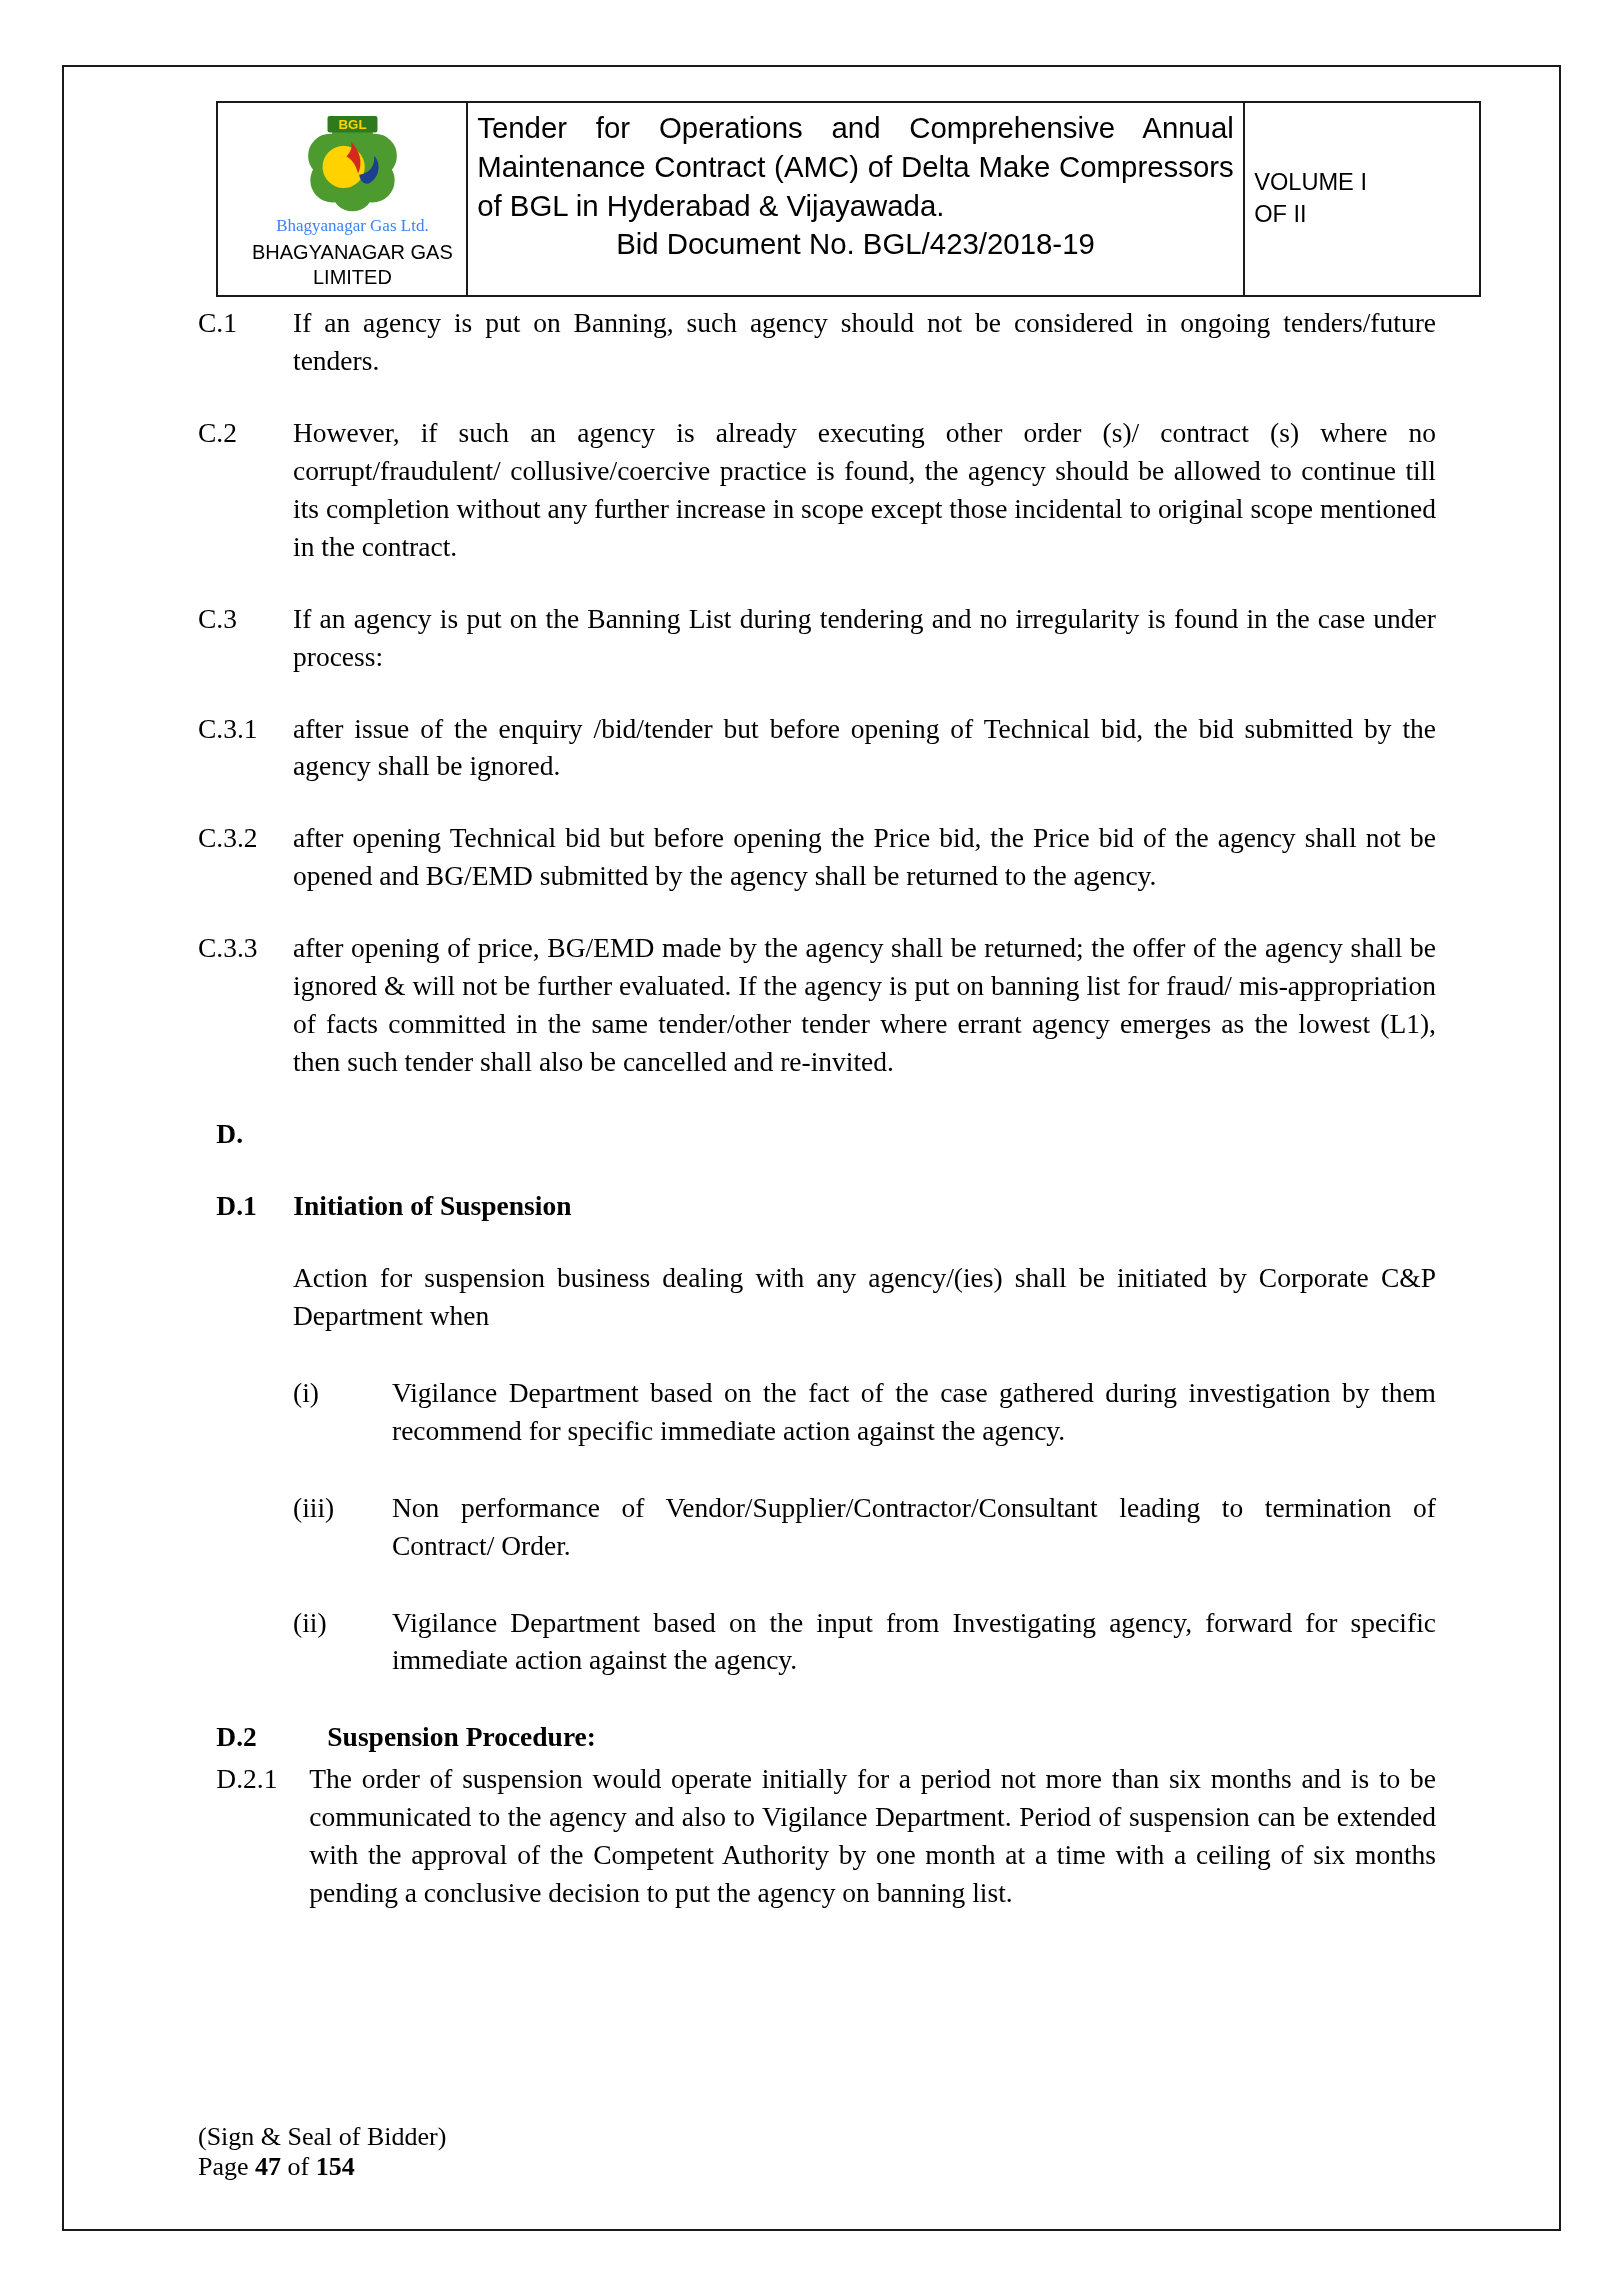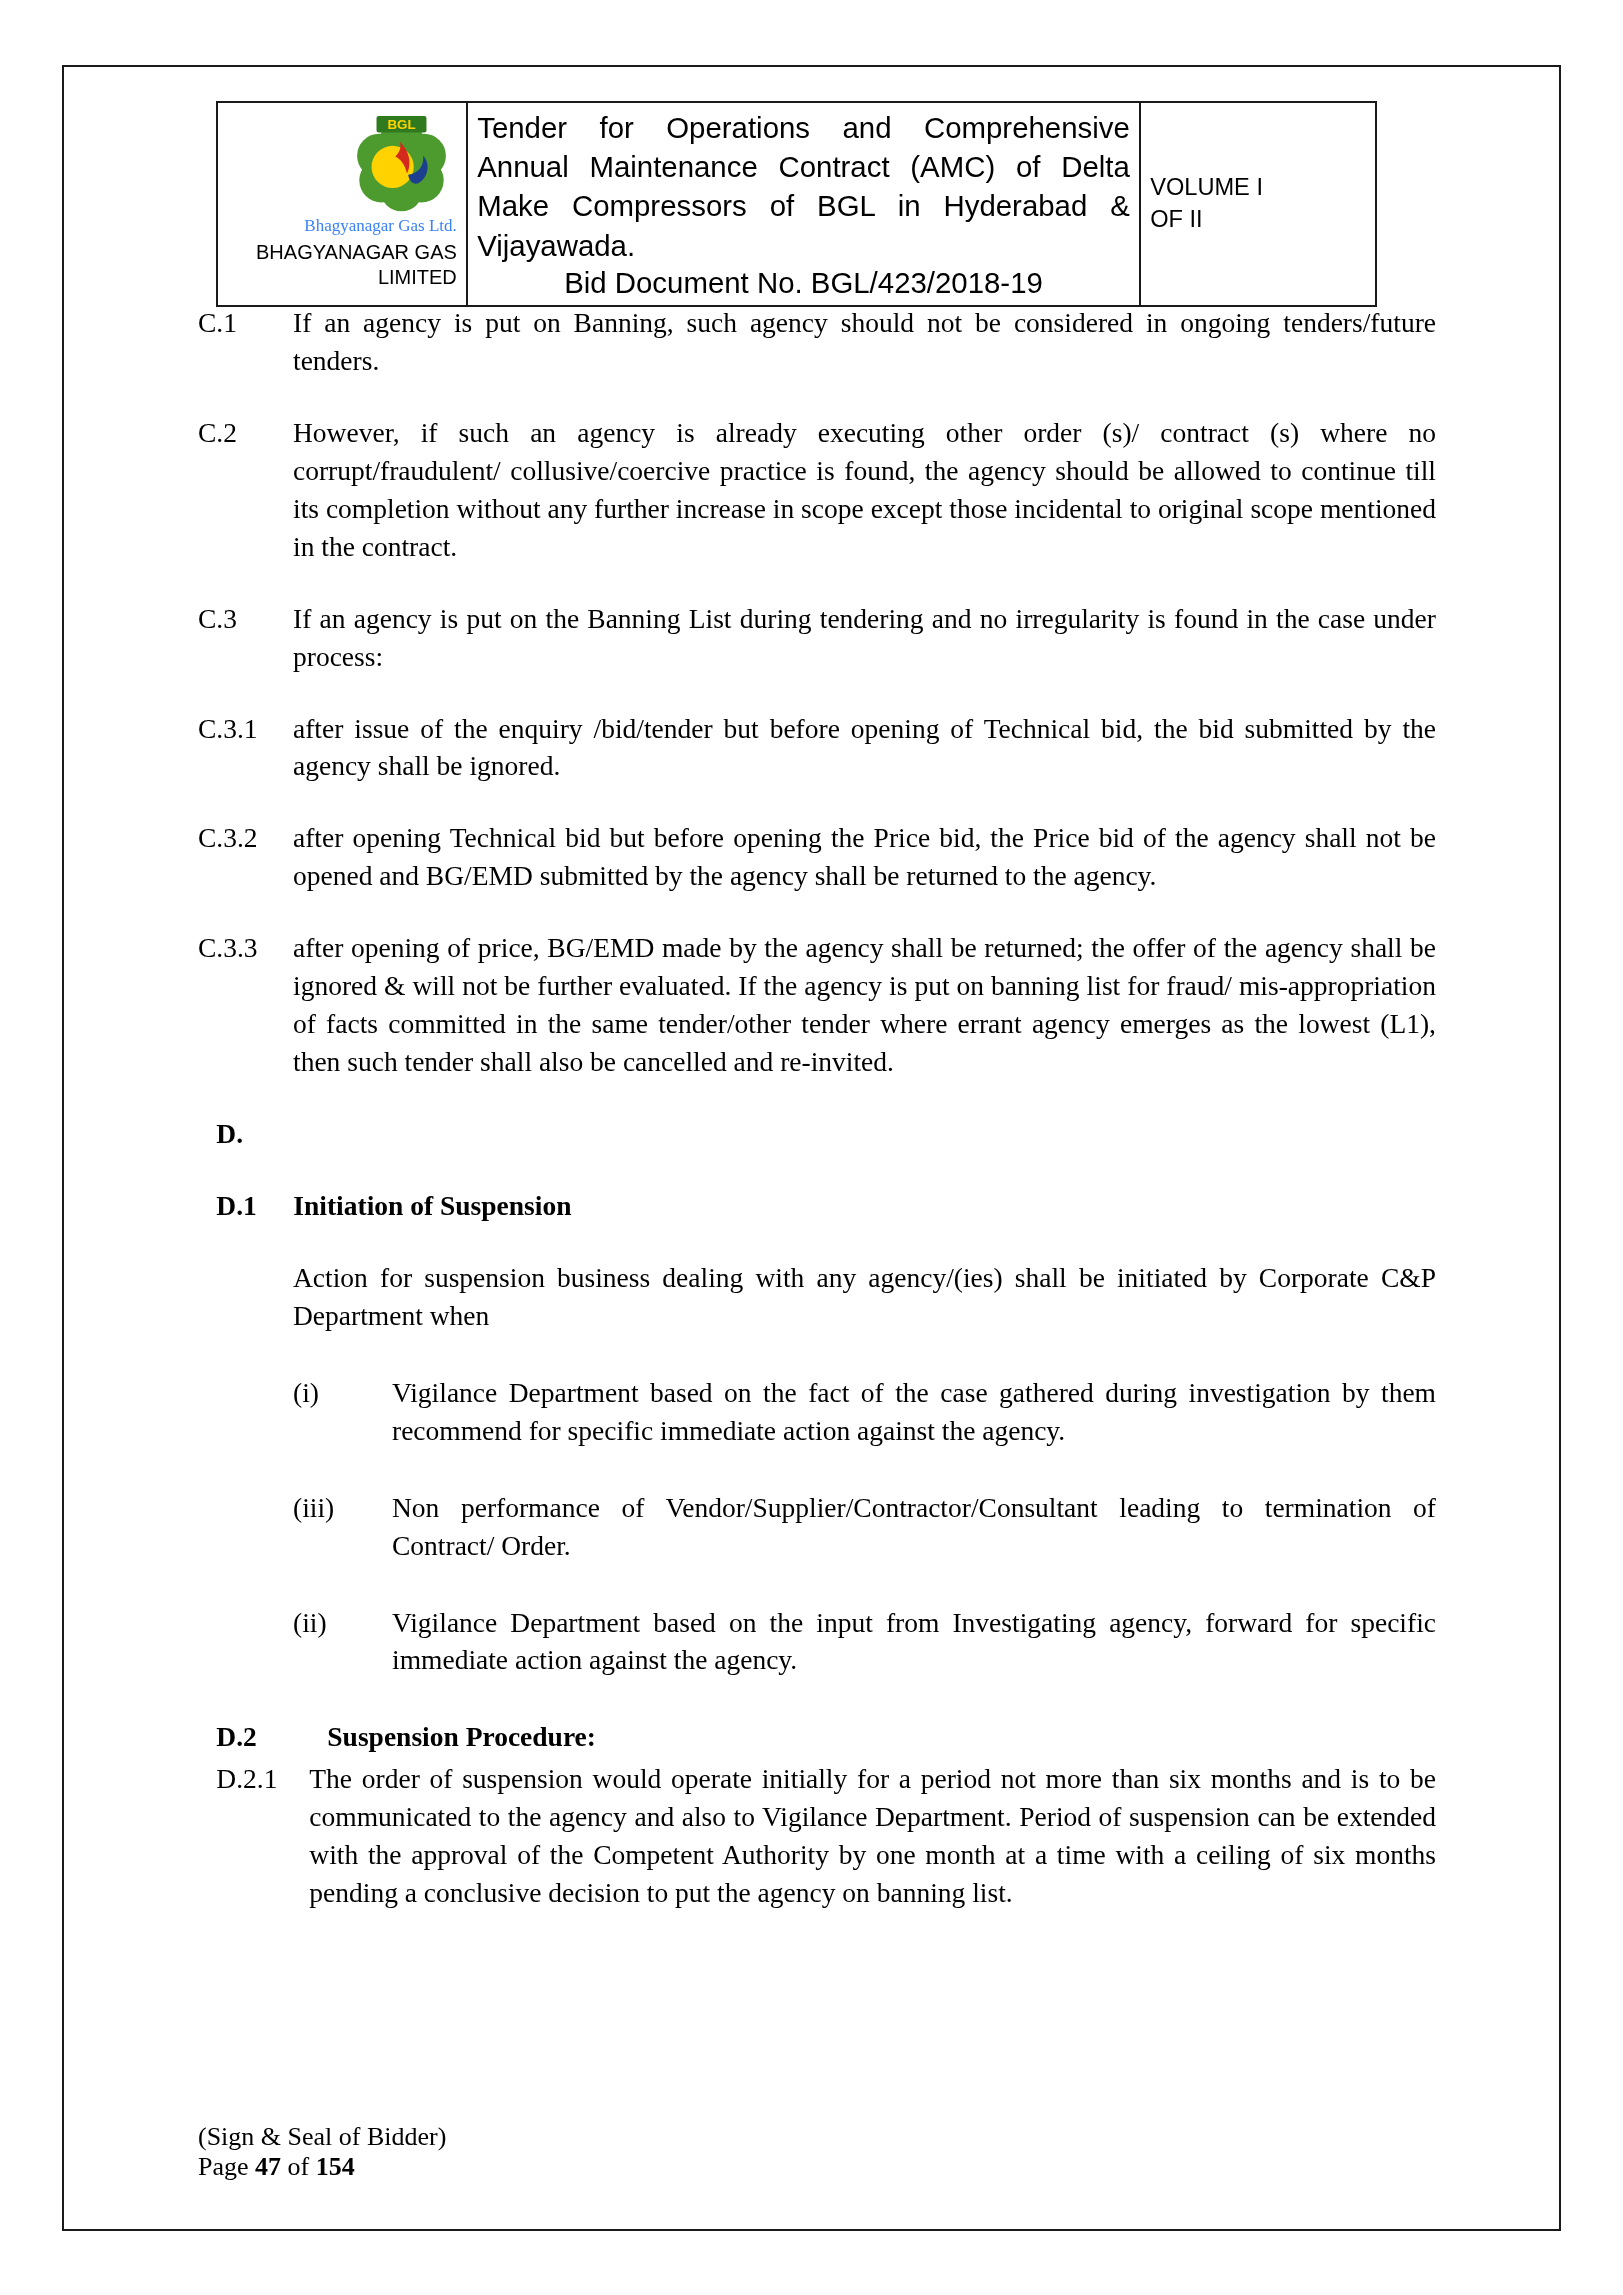--- a/index.html
+++ b/index.html
@@ -30,22 +30,22 @@
     top: 34px;
     border-collapse: collapse;
     table-layout: fixed;
   }
   .header-table td {
     border: 2px solid #1a1a1a;
     vertical-align: top;
     padding: 5.2px 9.2px;
     box-sizing: border-box;
   }
-  td.logo-cell   { width: 250px;  text-align: right; padding-top: 3.9px; padding-left: 30px; }
-  td.title-cell  { width: 673px; }
+  td.logo-cell   { width: 250px;  text-align: center; padding-top: 3.9px; padding-left: 30px; }
+  td.title-cell  { width: 777px; }
   td.volume-cell { width: 236px;  vertical-align: middle; text-align: left; }
 
   .logo-caption {
     font-family: "Liberation Serif", serif;
     font-size: 17px;
     color: #3b82f6;
     margin-top: -3.9px;
   }
   .company-name {
     font-family: "Liberation Sans", sans-serif;

